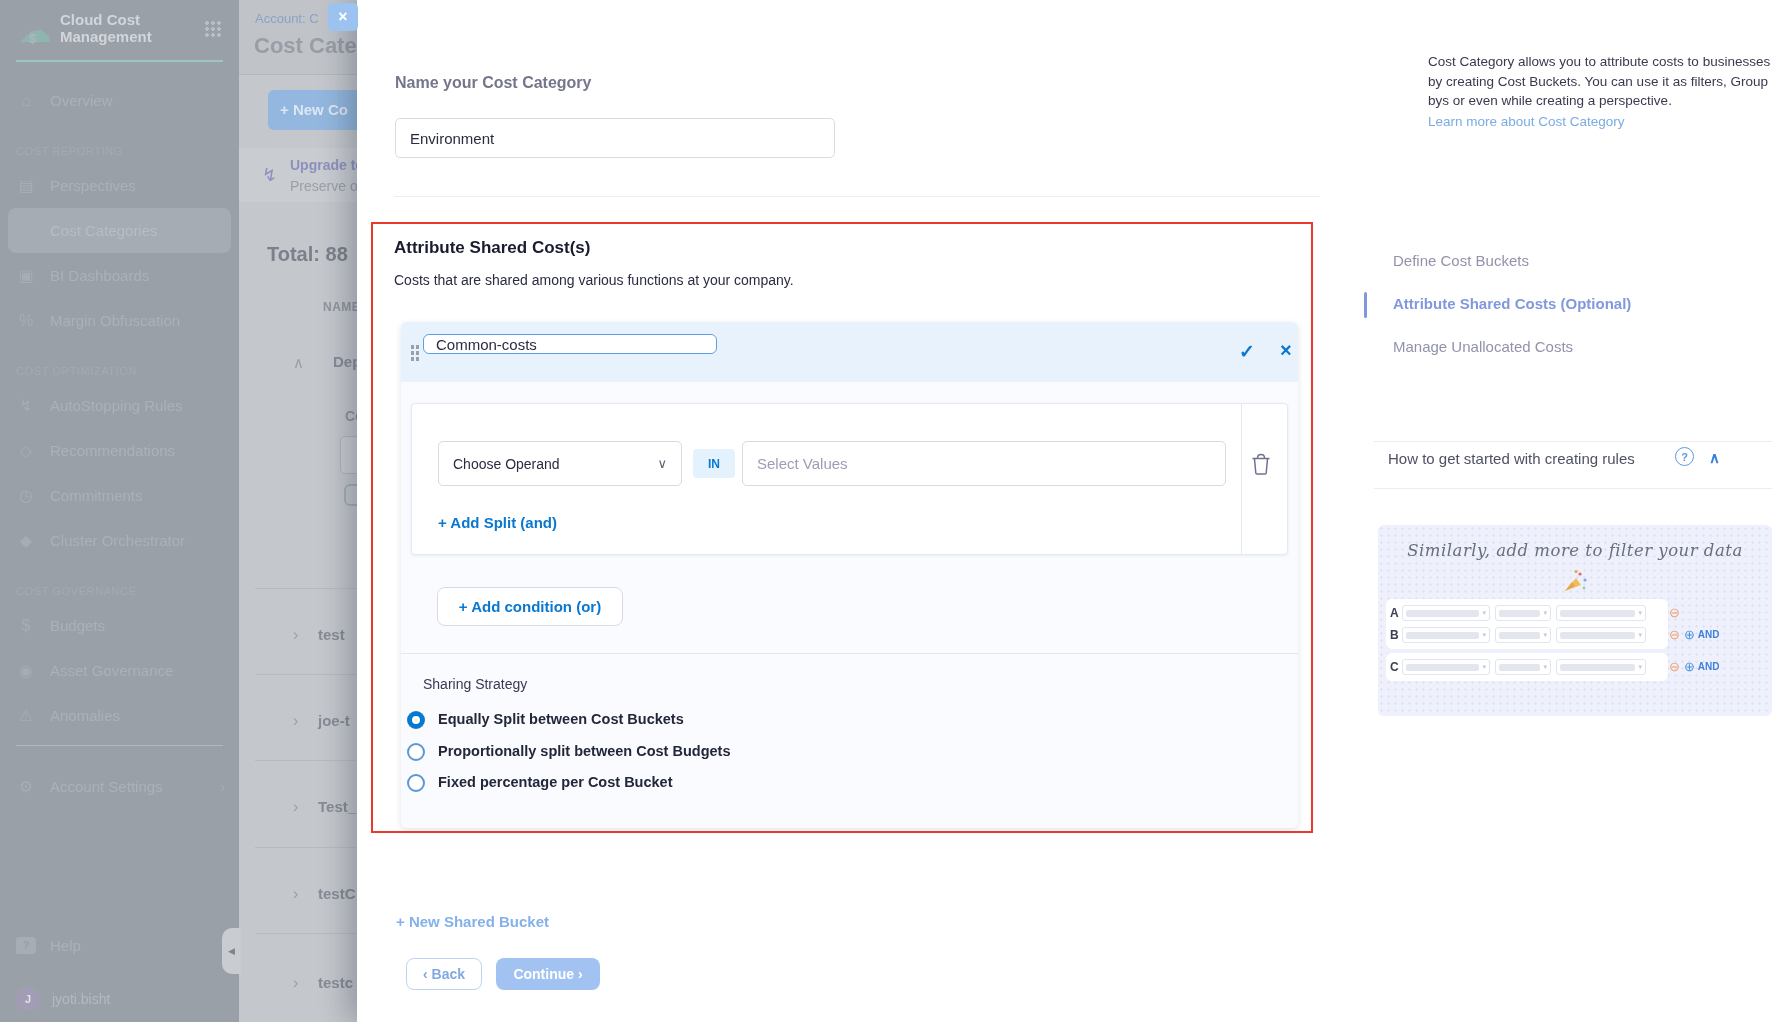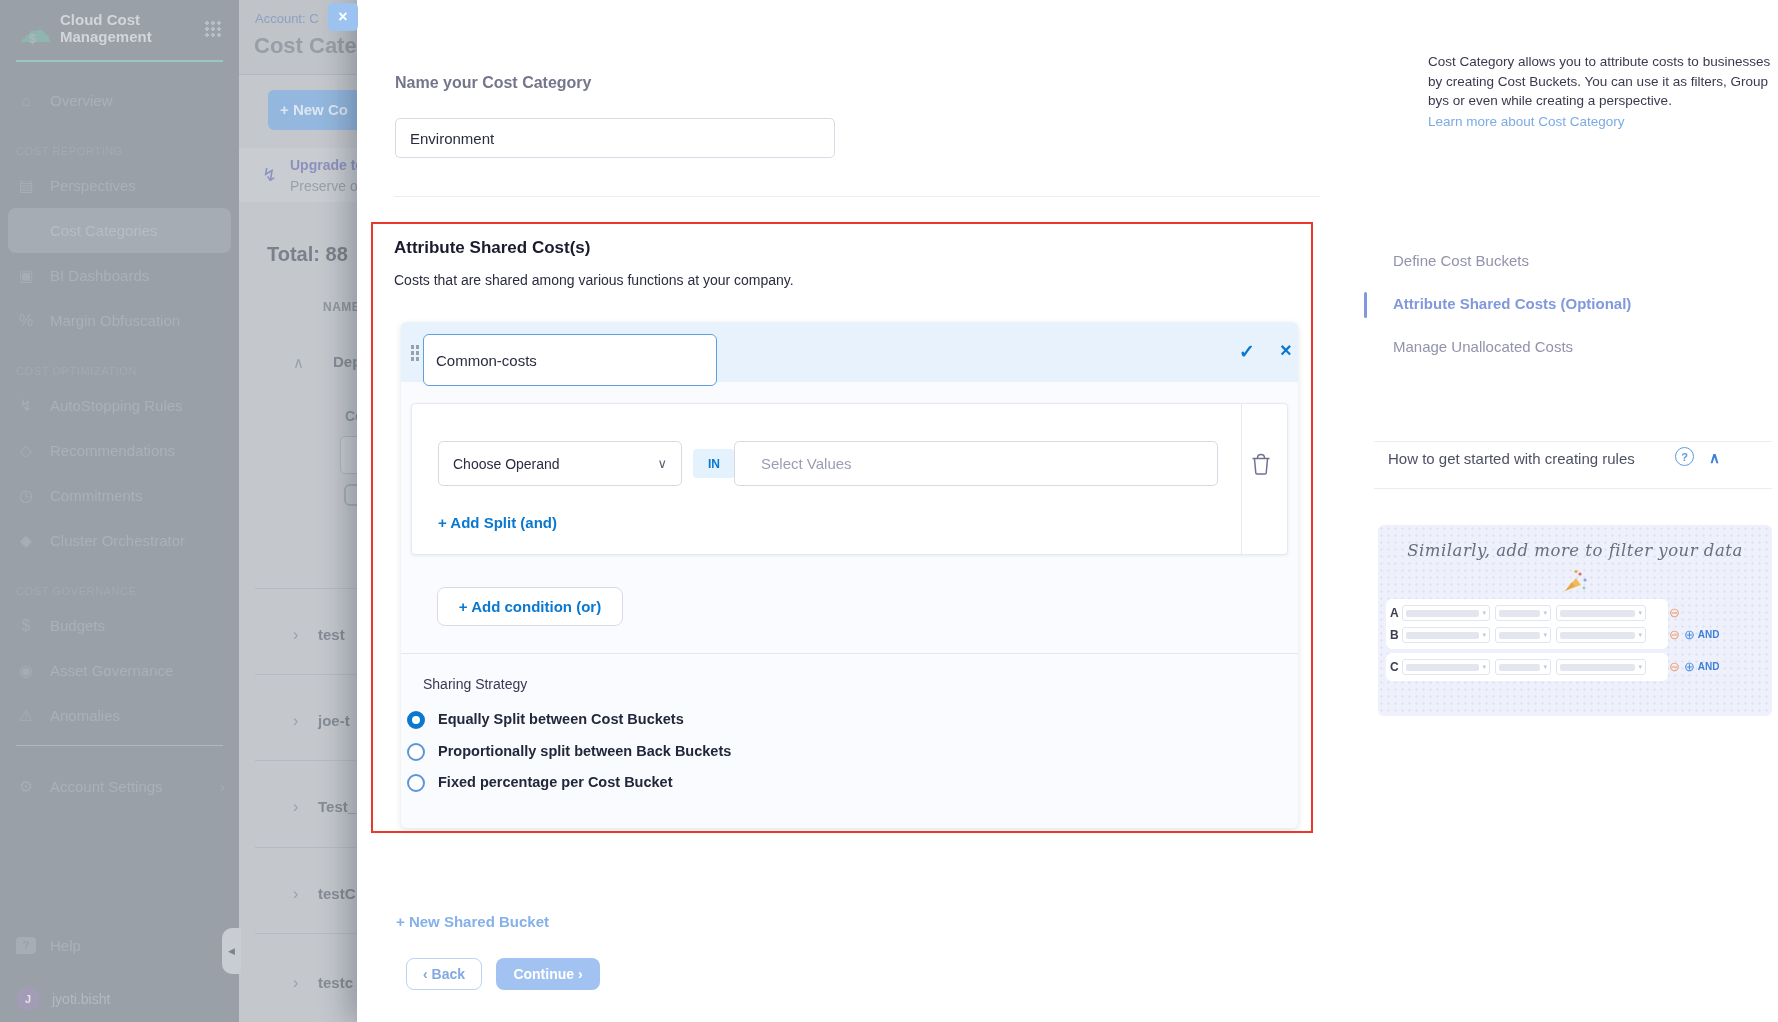--- a/index.html
+++ b/index.html
@@ -68,34 +68,34 @@
   .m-divider { position:absolute; left:37px; top:196px; width:926px; height:1px; background:#ececf2; }
   .red-annotation { position:absolute; left:371px; top:222px; width:942px; height:611px; border:2px solid #e8392b; z-index:50; pointer-events:none; }
   .m-sec-title { position:absolute; left:37px; top:238px; font-size:17px; font-weight:bold; color:#1a1b2e; }
   .m-sec-desc { position:absolute; left:37px; top:272px; font-size:14px; color:#2a2c40; }
   
   .bucket-card { position:absolute; left:44px; top:322px; width:897px; height:506px; background:#f9fbfe; border-radius:6px;
     box-shadow:0 2px 6px rgba(40,60,90,0.14); }
   .bucket-head { position:absolute; left:0; top:0; width:897px; height:60px; background:#e7f2fc; border-radius:6px 6px 0 0; }
   .drag-dots { position:absolute; left:9px; top:22px; width:10px; height:17px;
     background-image:radial-gradient(#98a1ab 1.6px, rgba(0,0,0,0) 1.7px); background-size:5px 6px; }
-  .bucket-name-input { position:absolute; left:22px; top:12px; width:294px; height:52px; border:1.6px solid #5e9fe0; border-radius:6px;
+  .bucket-name-input { position:absolute; left:22px; top:12px; width:294px; height:20px; border:1.6px solid #5e9fe0; border-radius:6px;
     background:#fff; font-family:"Liberation Sans",sans-serif; font-size:15px; color:#2a2c40; padding:0 12px; outline:none; }
   .bucket-confirm { position:absolute; left:838px; top:18px; font-size:19px; font-weight:bold; color:#0b78d0; }
   .bucket-cancel { position:absolute; left:879px; top:17px; font-size:20px; font-weight:bold; color:#0b78d0; }
   
   .rules-card { position:absolute; left:10px; top:81px; width:877px; height:152px; background:#fff; border:1px solid #e7e9f1;
     border-radius:4px; box-shadow:0 1px 3px rgba(40,60,90,0.08); }
   .operand-select { position:absolute; left:26px; top:37px; width:244px; height:45px; border:1px solid #d9dae6; border-radius:5px;
     background:#fff; display:flex; align-items:center; padding:0 14px; font-size:14px; color:#2a2c40; }
   .operand-select .chev { margin-left:auto; color:#5b5d72; font-size:13px; }
   .op-badge { position:absolute; left:281px; top:45px; width:42px; height:29px; background:#e3f2fd; border-radius:4px;
     color:#0b78d0; font-size:12px; font-weight:bold; display:flex; align-items:center; justify-content:center; }
-  .values-input { position:absolute; left:322px; top:37px; width:484px; height:45px; border:1px solid #d9dae6; border-radius:5px;
-    background:#fff; font-family:"Liberation Sans",sans-serif; font-size:15px; padding:0 26px; color:#a16207; outline:none;}
+  .values-input { position:absolute; left:330px; top:37px; width:484px; height:45px; border:1px solid #d9dae6; border-radius:5px;
+    background:#fff; font-family:"Liberation Sans",sans-serif; font-size:15px; padding:0 14px; color:#a16207; outline:none;}
   .values-input::placeholder { color:#9b9eb3; }
   .rules-vdiv { position:absolute; left:829px; top:0; width:1px; height:150px; background:#e7e9f1; }
   .trash-btn { position:absolute; left:838px; top:48px; width:24px; height:24px; }
   .add-rule { position:absolute; left:26px; top:110px; font-size:15px; font-weight:bold; color:#0b78d0; }
   .add-cond-btn { position:absolute; left:36px; top:265px; width:186px; height:39px; background:#fff; border:1px solid #d9dae6;
     border-radius:8px; color:#0b78d0; font-size:15px; font-weight:bold; display:flex; align-items:center; justify-content:center; }
   .or-divider { position:absolute; left:0; top:331px; width:897px; height:1px; background:#e4e7ef; }
   .sharing-label { position:absolute; left:9px; top:354px; font-size:14px; color:#383952;margin-left:13px; }
   .radio-row { position:absolute; left:6px; height:20px; display:flex; }
   .radio-circle { width:18px; height:18px; border-radius:50%; border:2px solid #5c96d8; background:#fff; flex:none; }
@@ -297,21 +297,21 @@
       <div class="add-cond-btn">+ Add condition (or)</div>
       <div class="or-divider"></div>
       <div class="sharing-label">Sharing Strategy</div>
 
       <div class="radio-row selected" style="top:389px">
         <span class="radio-circle"></span>
         <span class="radio-label">Equally Split between Cost Buckets</span>
       </div>
       <div class="radio-row" style="top:421px">
         <span class="radio-circle"></span>
-        <span class="radio-label">Proportionally split between Back Buckets</span>
+        <span class="radio-label">Proportionally split between Cost Budgets</span>
       </div>
       <div class="radio-row" style="top:452px">
         <span class="radio-circle"></span>
         <span class="radio-label">Fixed percentage per Cost Bucket</span>
       </div>
     </div>
 
     <div class="new-bucket-link">+ New Shared Bucket</div>
     <div class="back-btn">‹ Back</div>
     <div class="continue-btn">Continue ›</div>

